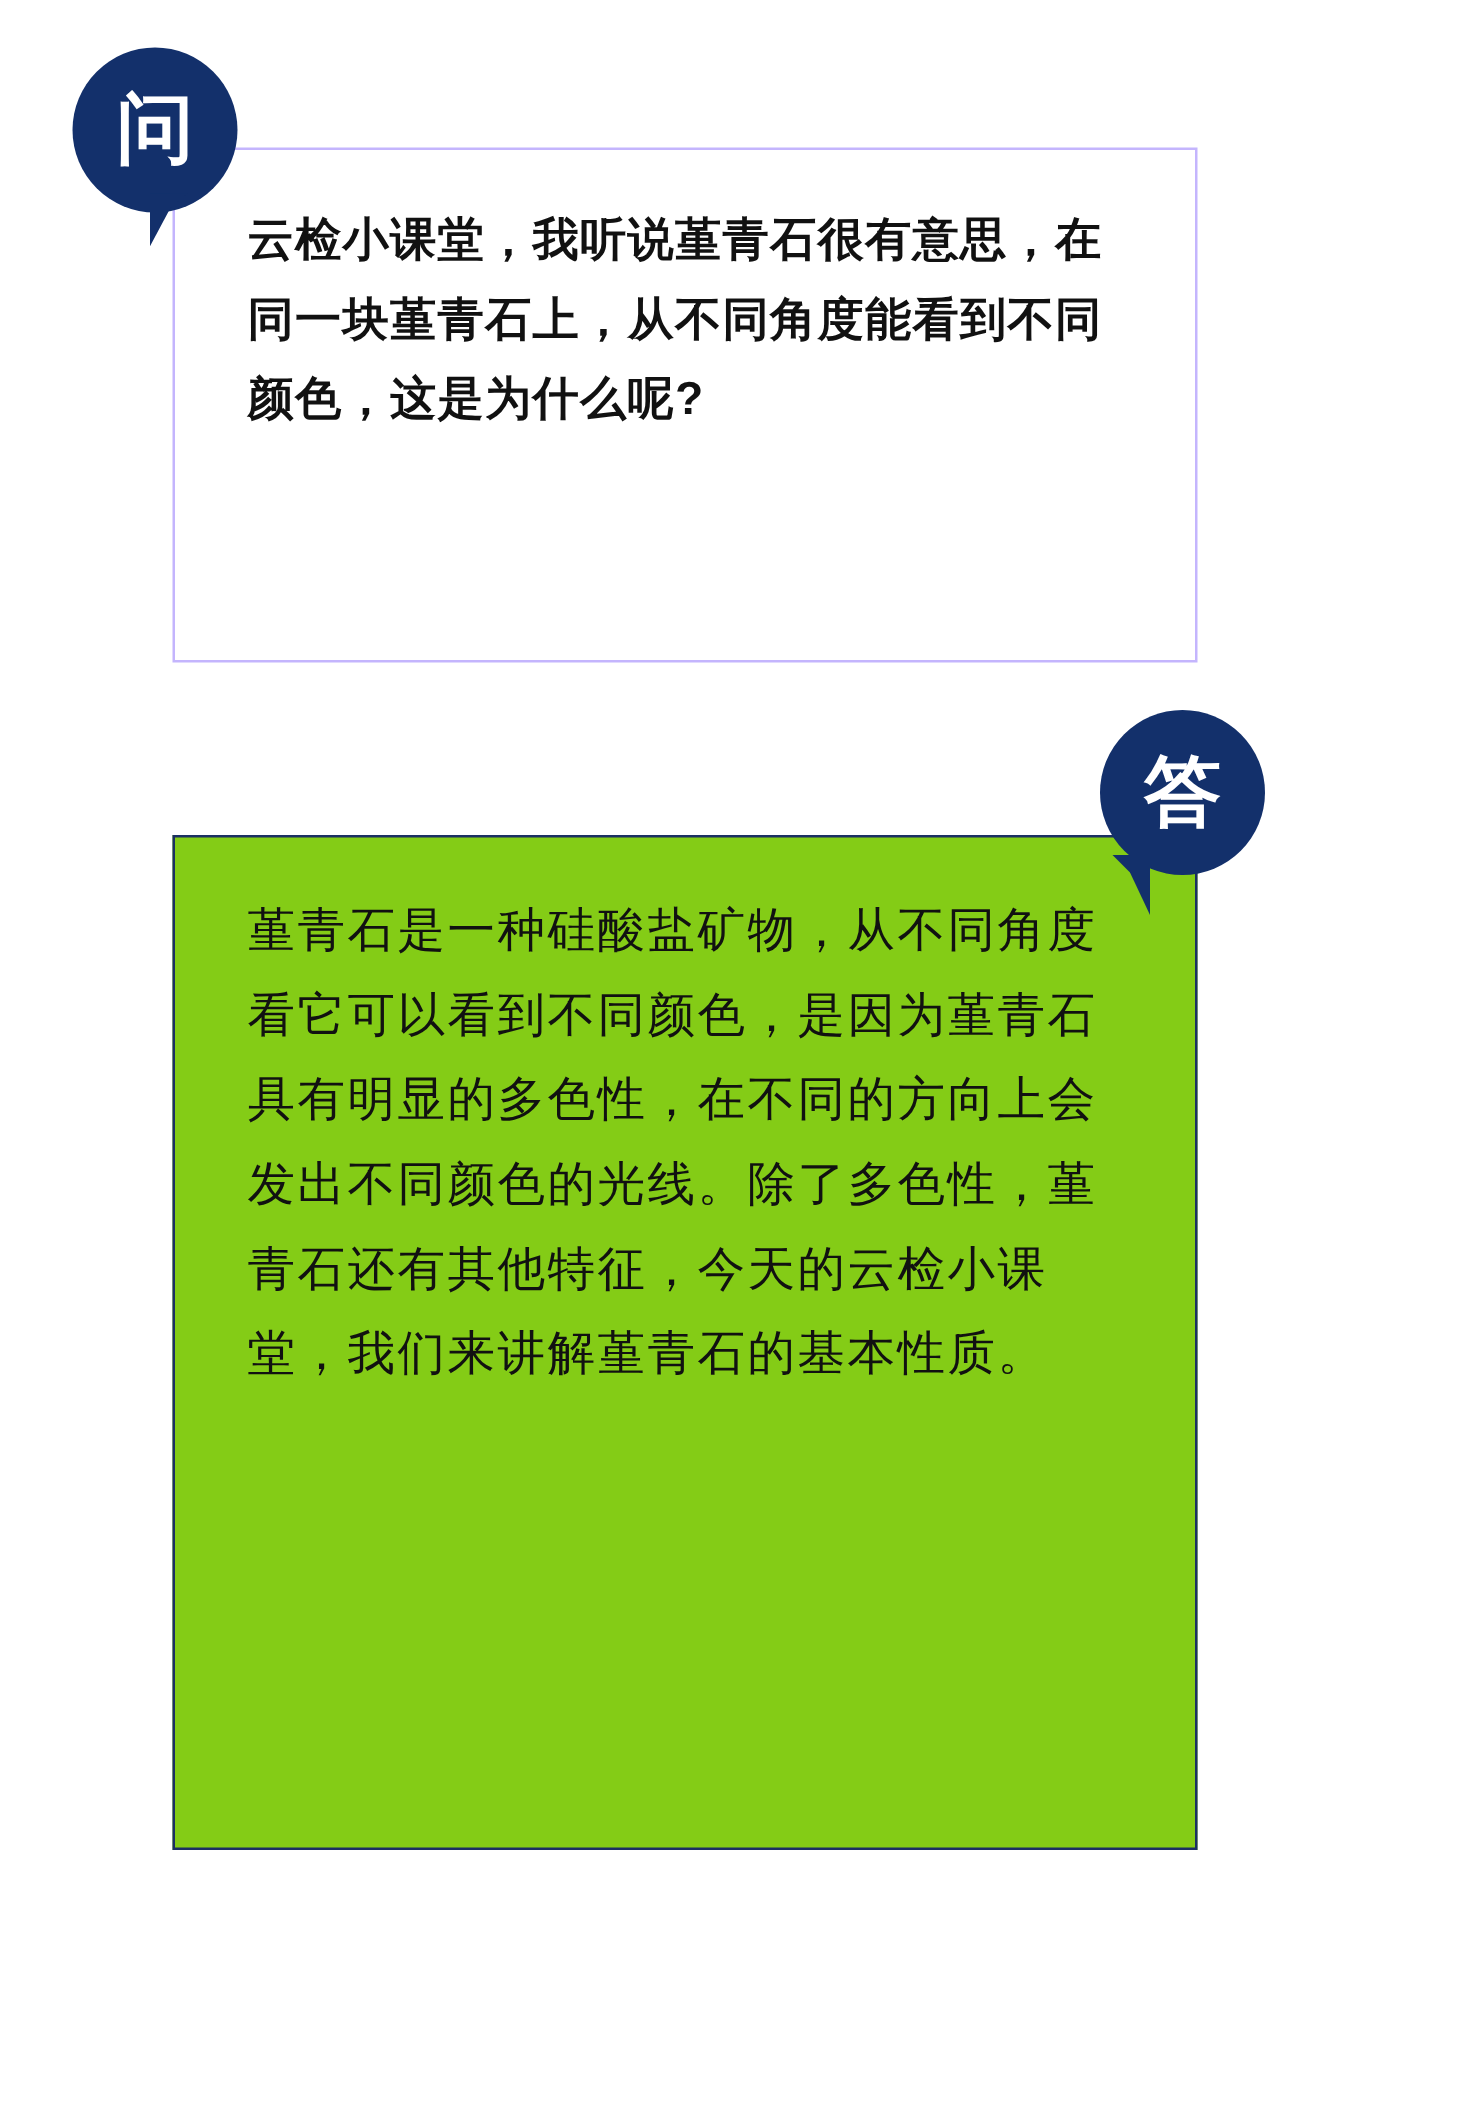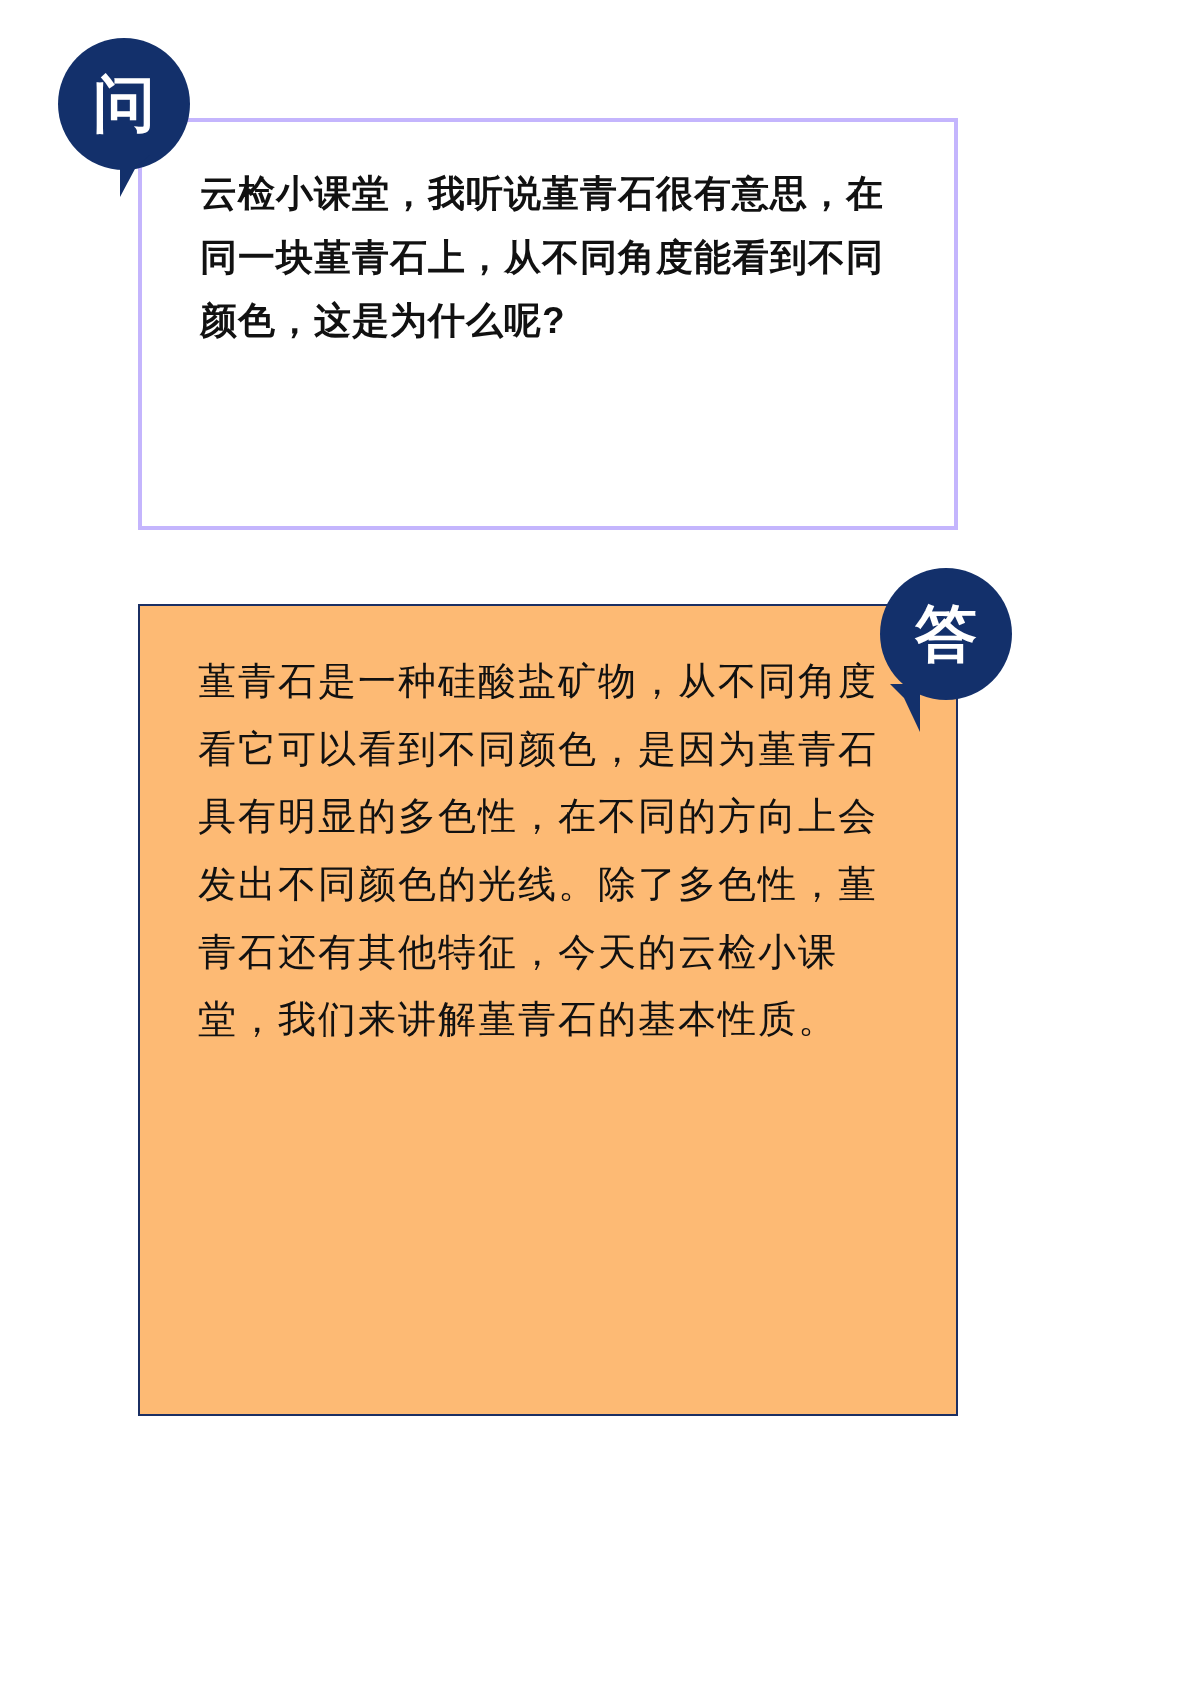--- a/index.html
+++ b/index.html
@@ -22,21 +22,21 @@
   }
 
   
   .question-block {
     position: absolute;
     left: 138px;
     top: 118px;
     width: 820px;
     height: 412px;
     box-sizing: border-box;
-    border: 4px solid #c4b5fd;
+    border: 2px solid #c4b5fd;
     background: #ffffff;
   }
 
   .question-text {
     position: absolute;
     left: 58px;
     top: 40px;
     width: 712px;
     font-size: 37px;
     font-weight: bold;
@@ -80,26 +80,26 @@
     border-left: 16px solid #13306b;
     border-right: 14px solid transparent;
     border-top: 12px solid #13306b;
     border-bottom: 30px solid transparent;
   }
 
   
   .answer-block {
     position: absolute;
     left: 138px;
-    top: 604px;
+    top: 668px;
     width: 820px;
     height: 812px;
     box-sizing: border-box;
     border: 2px solid #1b2f63;
-    background: #fdba74;
+    background: #84cc16;
   }
 
   .answer-text {
     position: absolute;
     left: 58px;
     top: 42px;
     width: 716px;
     font-size: 38px;
     font-weight: normal;
     line-height: 1.78;

